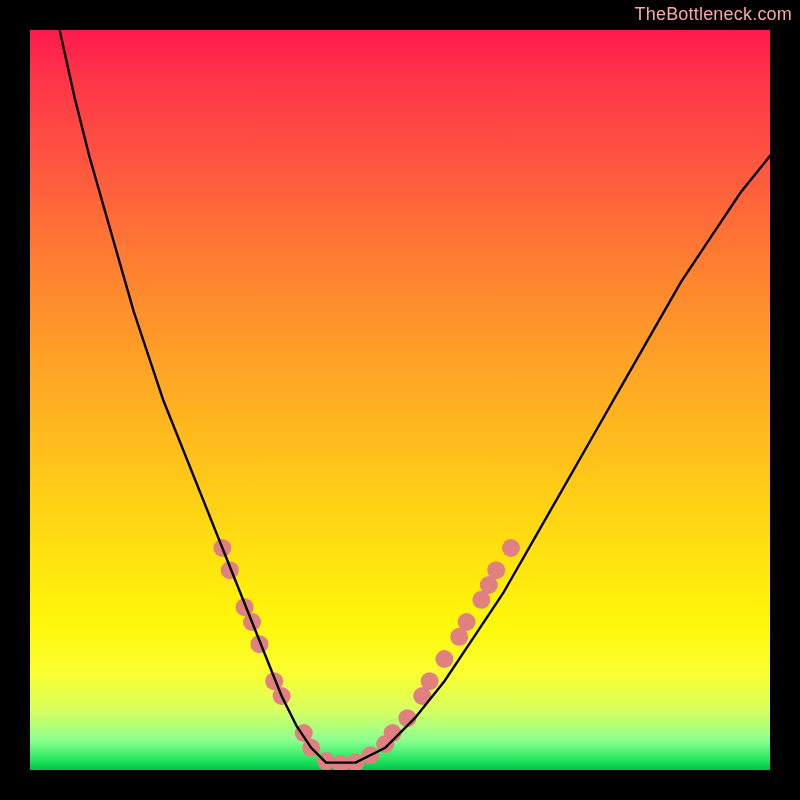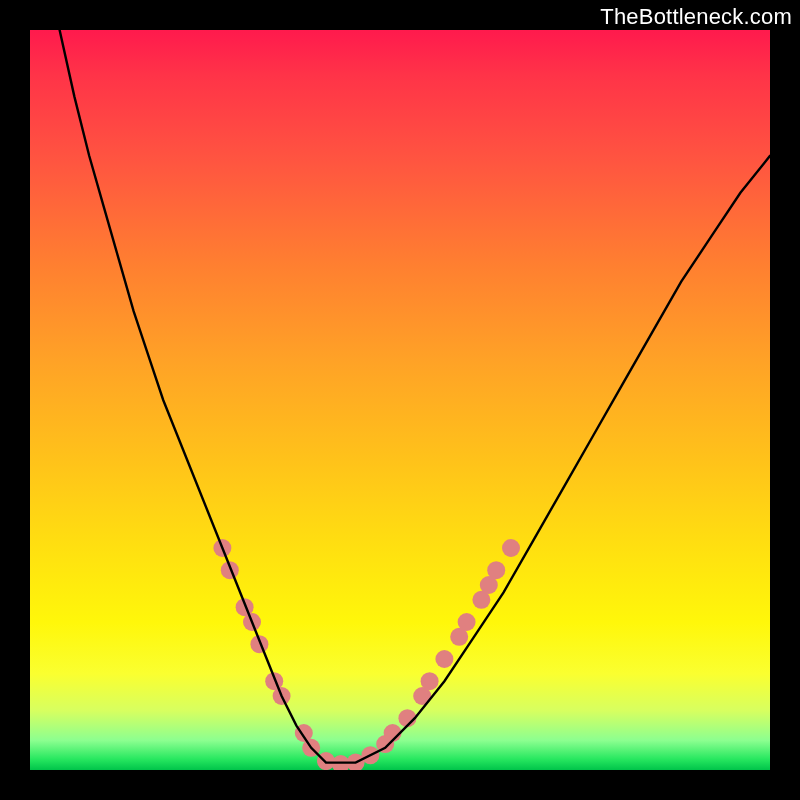--- a/index.html
+++ b/index.html
@@ -37,22 +37,22 @@
       #faff30 87%,
       #d7ff60 92%,
       #8cff90 96%,
       #28e860 98.5%,
       #00c44a 100%);
   }
   .watermark {
     position: absolute;
     top: 4px;
     right: 8px;
-    color: #ffffff;
-    font-size: 22px;
+    color: #fca5a5;
+    font-size: 18px;
     font-weight: 500;
     letter-spacing: 0.2px;
     user-select: none;
   }
   svg.curve {
     position: absolute;
     left: 0;
     top: 0;
     width: 740px;
     height: 740px;

